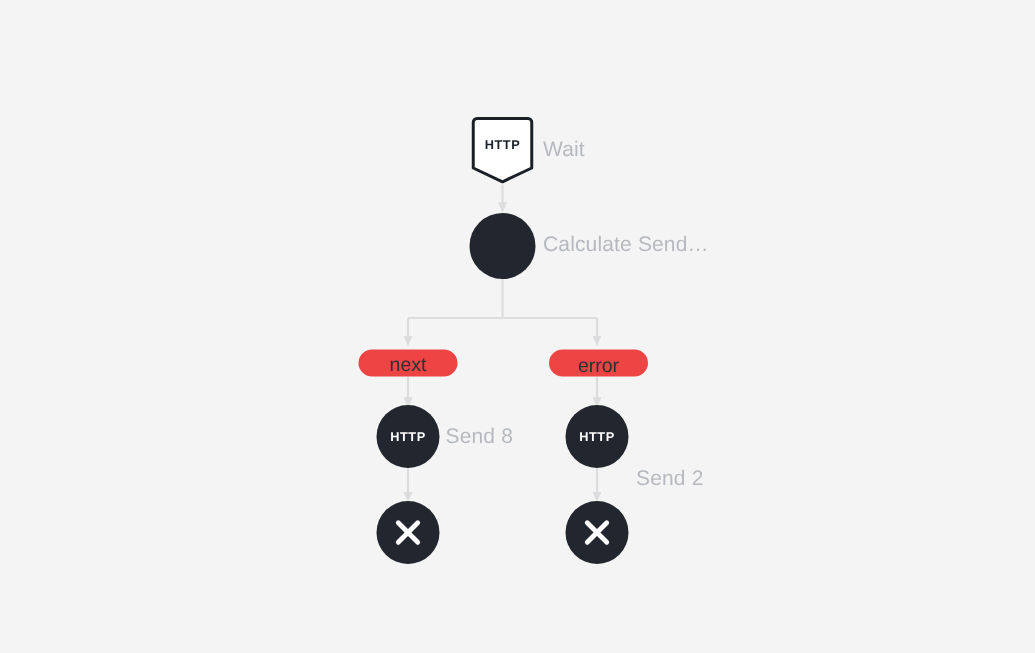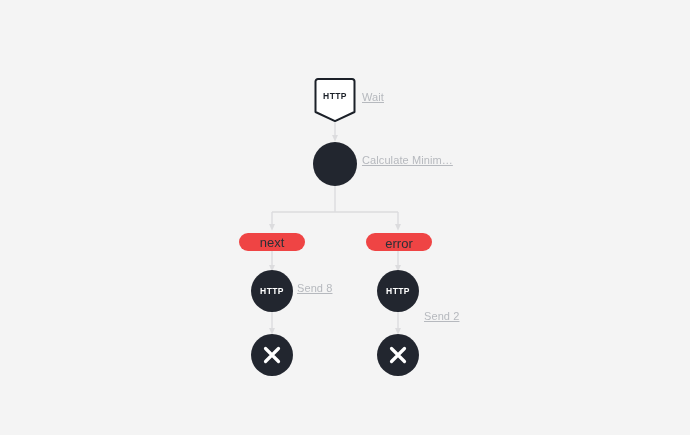--- a/index.html
+++ b/index.html
@@ -83,26 +83,25 @@
     color: #ffffff;
   }
   .x-glyph {
     width: 42px;
     height: 42px;
   }
 
   
   .nlabel {
     position: absolute;
-    font-size: 11px;
+    font-size: 14px;
     color: #b6b9be;
     white-space: nowrap;
     z-index: 3;
     letter-spacing: 0.1px;
-    text-decoration: underline;
   }
 
   
   .pill {
     position: absolute;
     height: 18px;
     border-radius: 9px;
     background: #ef4444;
     display: flex;
     align-items: center;
@@ -151,21 +150,21 @@
   <div class="trigger-wrap">
     <svg class="trigger-shape" viewBox="0 0 44 46" width="44" height="46">
       <path d="M2.5,4.5 A2.5,2.5 0 0 1 5,2 L39,2 A2.5,2.5 0 0 1 41.5,4.5 L41.5,35 L22,44.2 L2.5,35 Z" fill="#ffffff" stroke="#1b2028" stroke-width="2" stroke-linejoin="round"></path>
     </svg>
     <div class="trigger-label">HTTP</div>
   </div>
   <div class="nlabel" style="left:362px; top:91px;">Wait</div>
 
   <div class="circle circle-big" style="left:313px; top:142px;">
   </div>
-  <div class="nlabel" style="left:362px; top:154px;">Calculate Minim…</div>
+  <div class="nlabel" style="left:362px; top:154px;">Calculate Send…</div>
 
   <div class="pill" style="left:239px; top:233px; width:66px;">
     <span>next</span>
   </div>
   <div class="pill" style="left:366px; top:233px; width:66px;align-items:flex-end;">
     <span>error</span>
   </div>
 
   <div class="circle circle-med" style="left:251px; top:270px;">
     <span class="http-text">HTTP</span>

